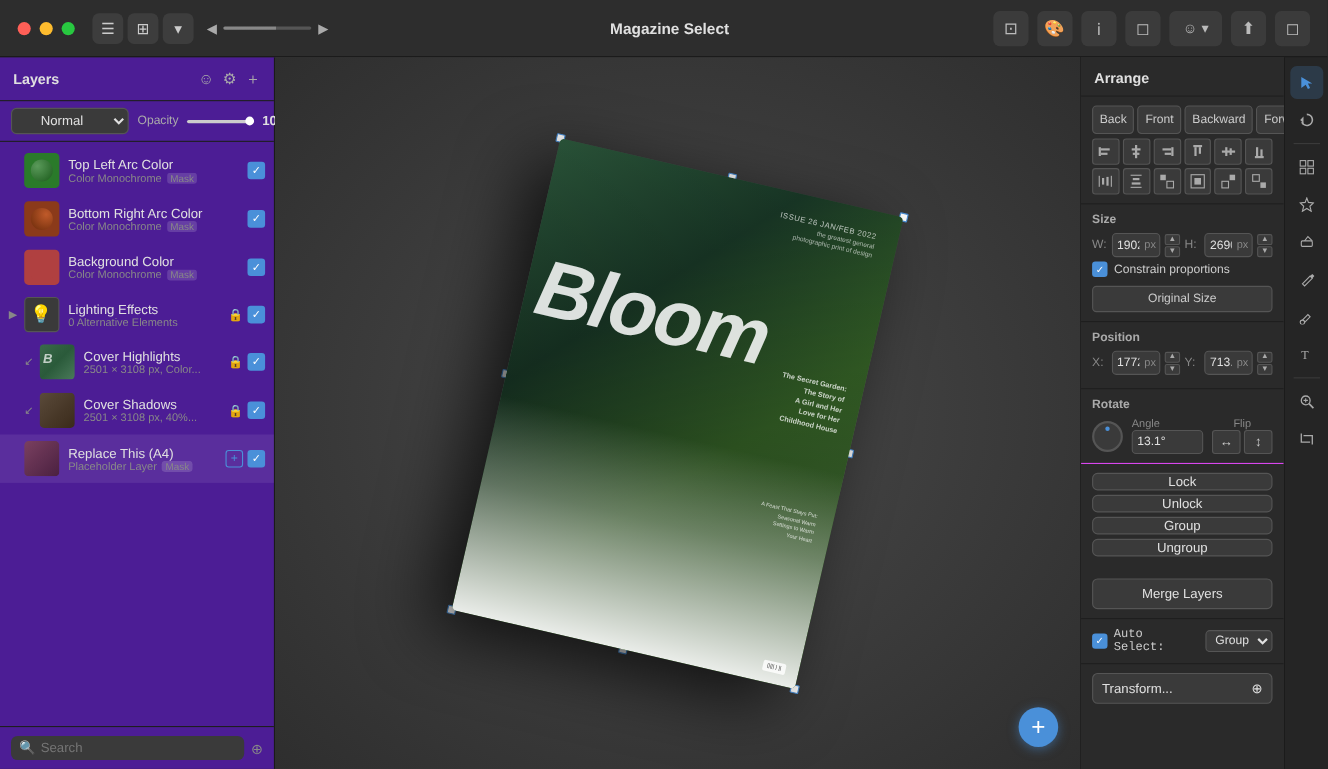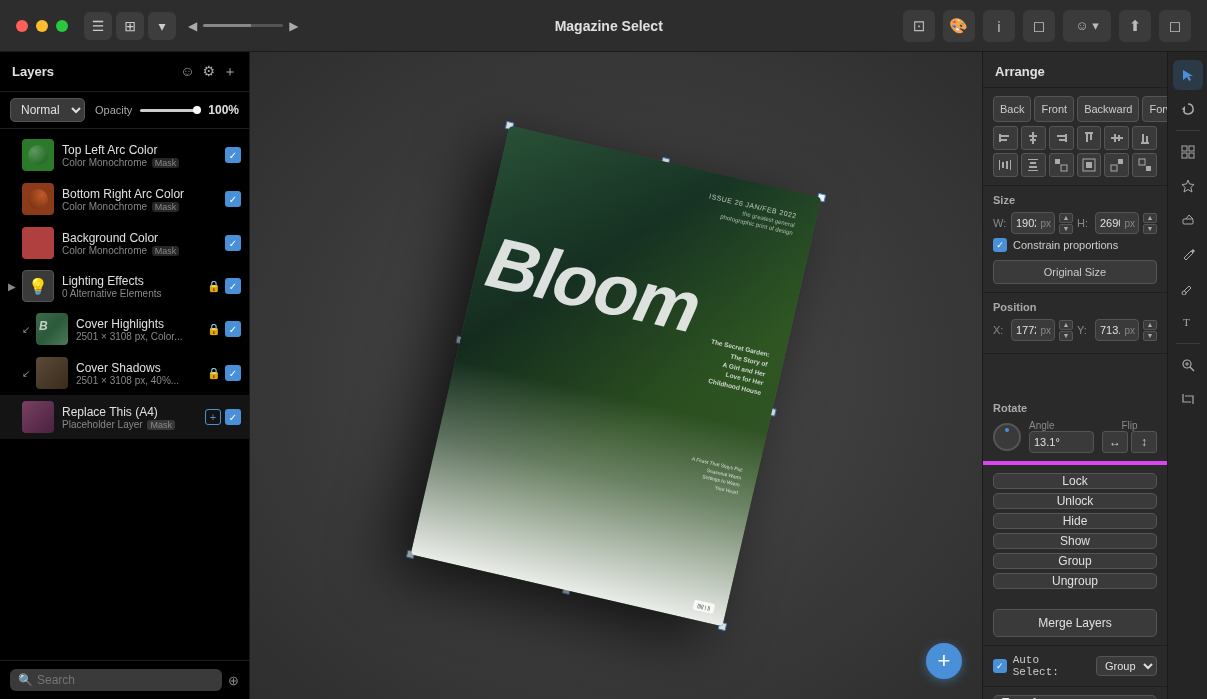--- a/index.html
+++ b/index.html
@@ -113,21 +113,21 @@
     
     .main-layout {
       display: flex;
       flex: 1;
       overflow: hidden;
     }
 
     
     .layers-panel {
       width: 250px;
-      background: #000000;
+      background: #4c1d95;
       border-right: 1px solid #1a1a1a;
       display: flex;
       flex-direction: column;
       flex-shrink: 0;
     }
 
     .layers-header {
       height: 40px;
       display: flex;
       align-items: center;
@@ -157,21 +157,21 @@
       padding: 6px 10px;
       gap: 8px;
       border-bottom: 1px solid #1e1e1e;
     }
     .blend-select {
       background: #3a3a3a;
       border: 1px solid #555;
       border-radius: 5px;
       color: #e0e0e0;
       font-size: 12px;
-      padding: 2px 6px;
+      padding: 2px 22px;
       cursor: pointer;
       height: 24px;
     }
     .opacity-label {
       font-size: 11px;
       color: #aaa;
       margin-left: auto;
     }
     .opacity-value {
       font-size: 12px;
@@ -627,22 +627,21 @@
       border-radius: 4px;
       color: #ccc;
       font-size: 11px;
       cursor: pointer;
       margin-top: 4px;
     }
 
     
     .rotate-section {
       padding: 8px 10px;
-      border-bottom: 4px solid #d946ef;
-      margin-top: 40px;
+      border-bottom: 1px solid #d946ef;
     }
     .rotate-title {
       font-size: 11px;
       font-weight: 600;
       color: #aaa;
       margin-bottom: 6px;
     }
     .rotate-row {
       display: flex;
       align-items: center;
@@ -1259,24 +1258,20 @@
         </div>
       </div>
     </div>
 
     <div class="action-section">
       <div class="action-row">
         <button class="action-btn">Lock</button>
         <button class="action-btn">Unlock</button>
       </div>
       <div class="action-row">
-        <button class="action-btn">Hide</button>
-        <button class="action-btn">Show</button>
-      </div>
-      <div class="action-row">
         <button class="action-btn">Group</button>
         <button class="action-btn">Ungroup</button>
       </div>
       <button class="merge-btn">Merge Layers</button>
     </div>
 
     <div class="auto-select-row">
       <div class="auto-check">✓</div>
       <span class="auto-label">Auto Select:</span>
       <select class="auto-select-dropdown">

